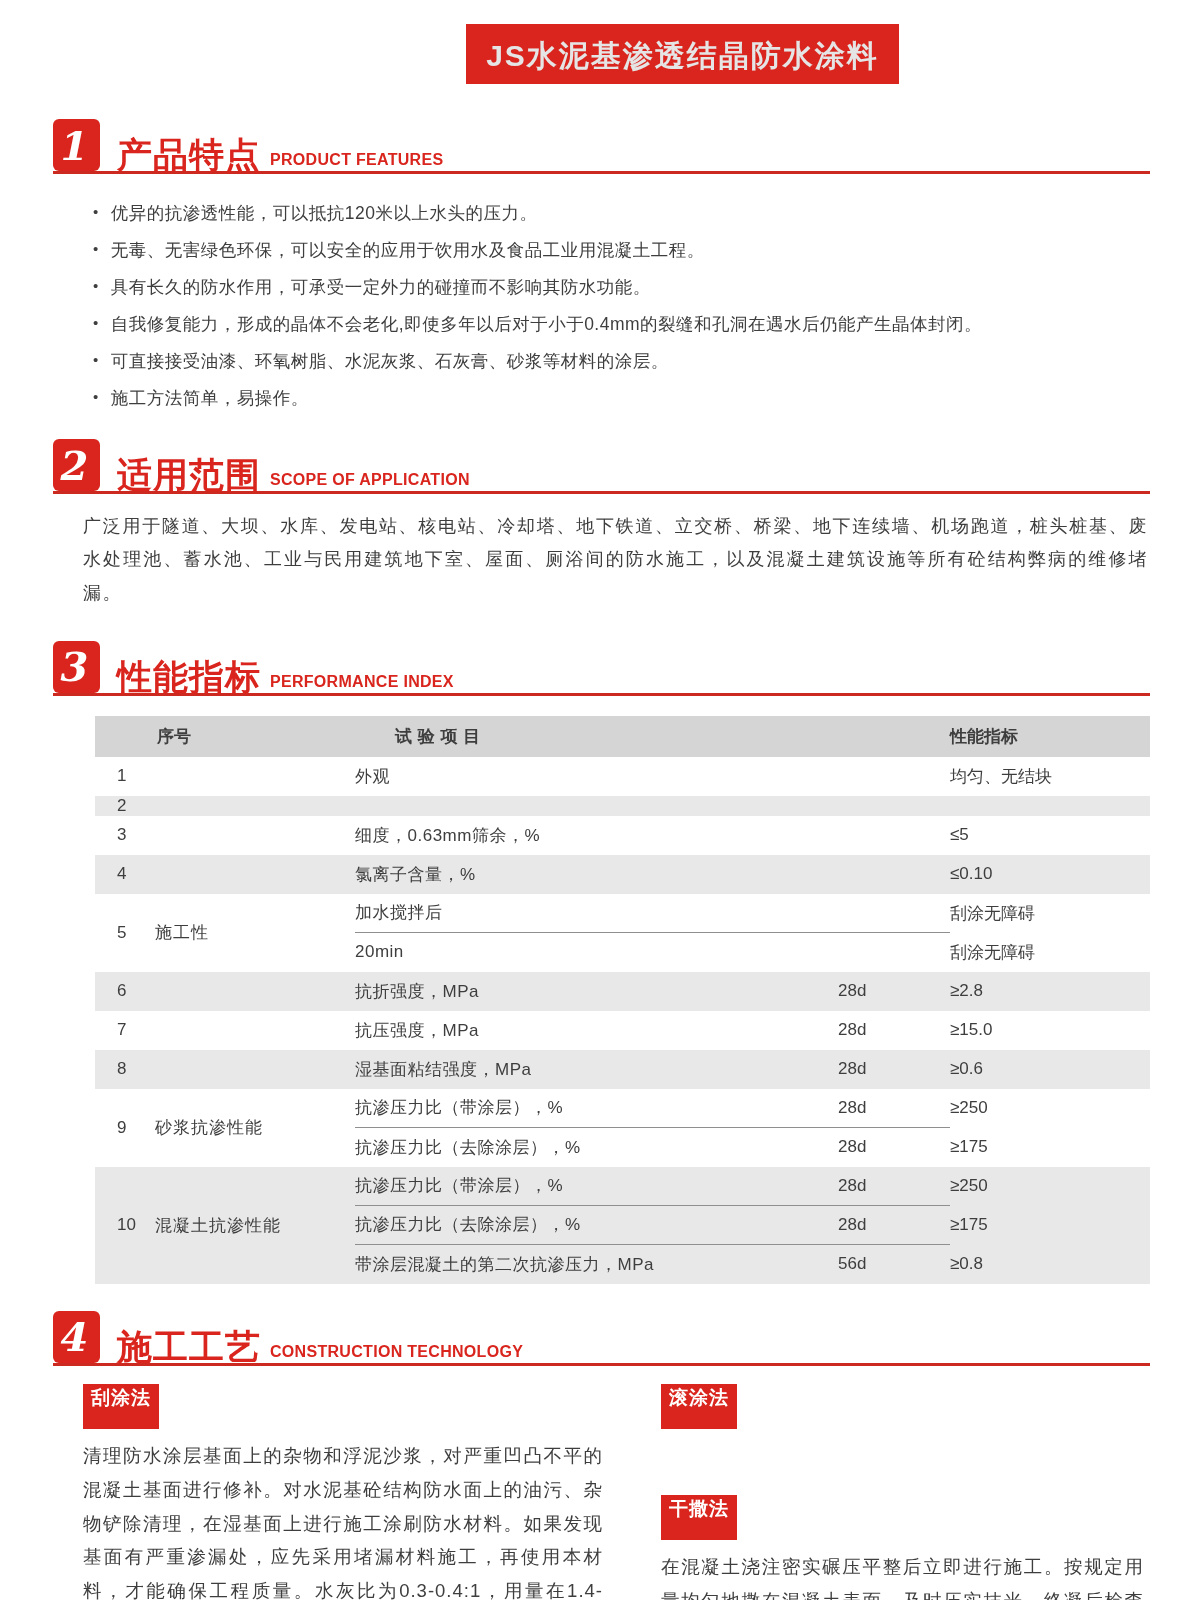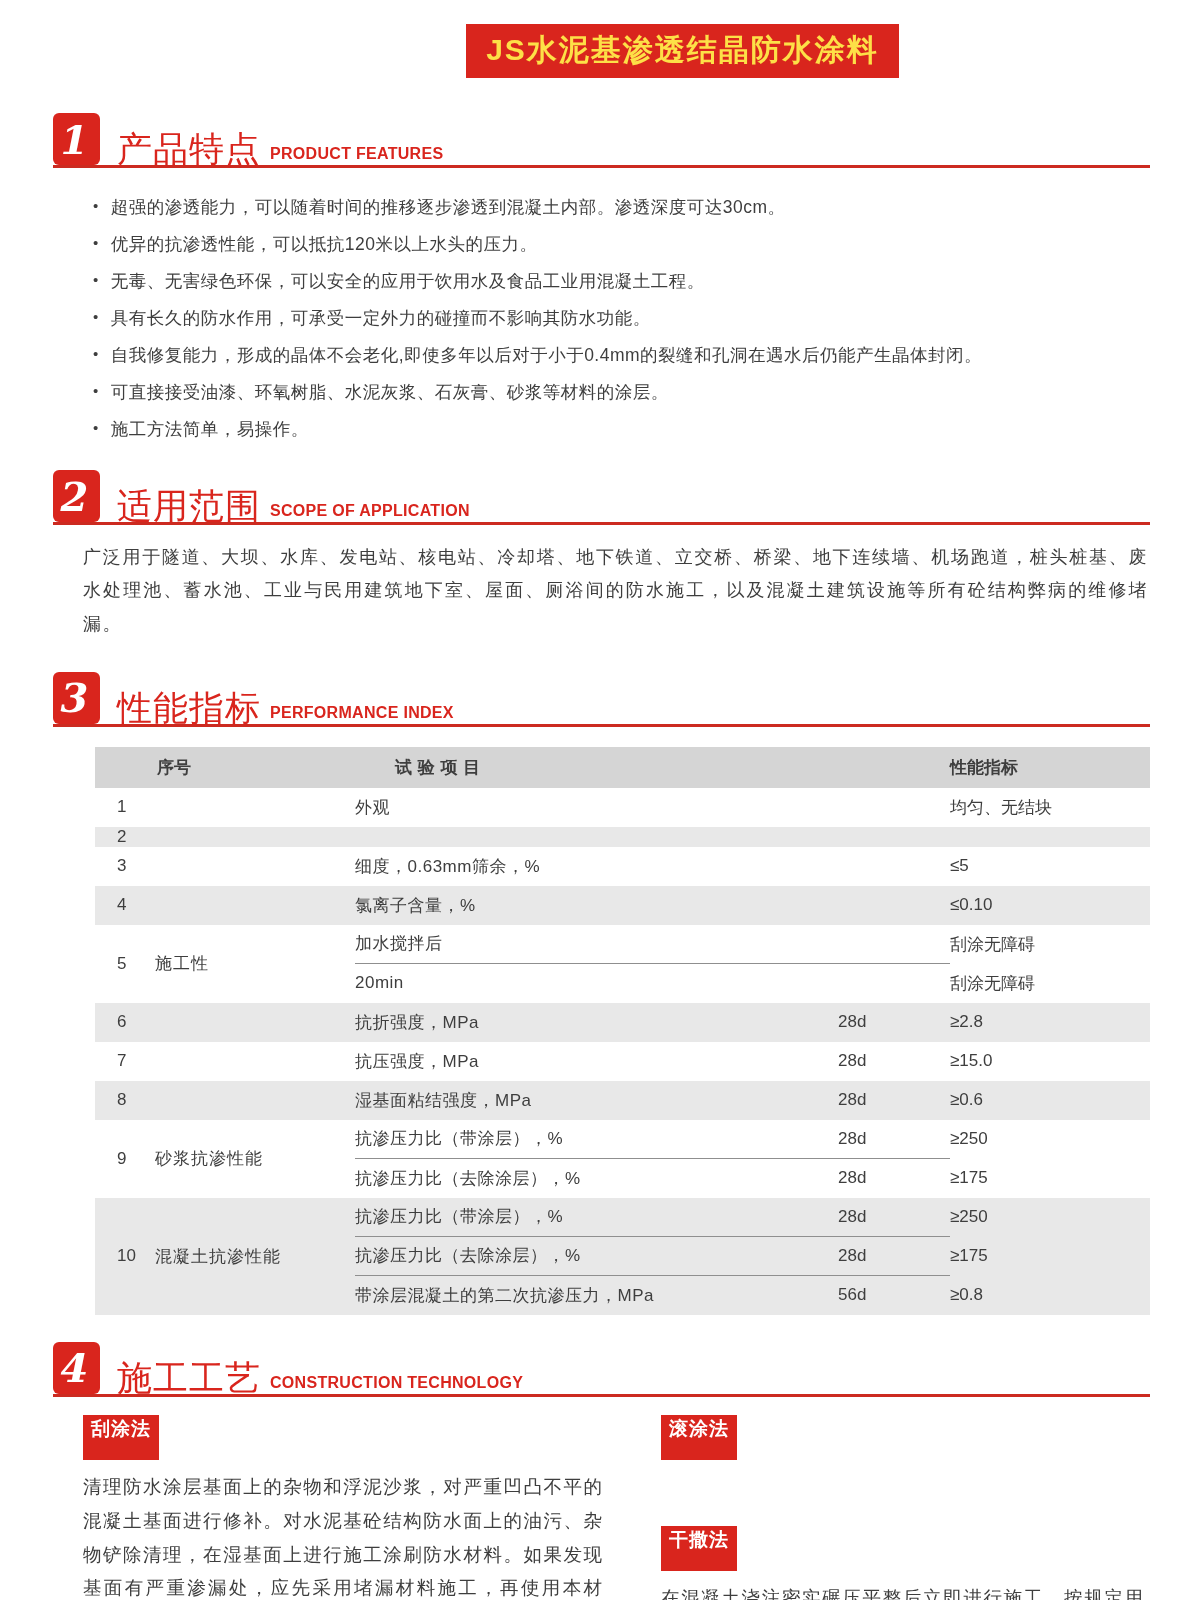--- a/index.html
+++ b/index.html
@@ -1,28 +1,28 @@
 <!DOCTYPE html>
 <html style="--accent: #d9251d; --headbg: #d5d5d5; --shade: #e8e8e8; --text: #3e3e3e;"><head>
 <meta charset="utf-8">
 <style>
   :root { --accent:#d9251d; --underline:#cc2a20; --text:#3e3e3e; --shade:#e8e8e8; --headbg:#d5d5d5; }
   * { box-sizing:border-box; }
   body { margin:0; width:1189px; height:1600px; background:#ffffff; overflow:hidden;
          font-family:"Liberation Sans","DejaVu Sans",sans-serif; color:var(--text); }
   .title-row { text-align:center; margin-top:24px; transform:translateX(88px); }
-  .title-banner { display:inline-block; background:var(--accent); color:#fde047; font-size:30px;
-                  font-weight:bold; padding:6px 20px 7px; letter-spacing:2px; }
+  .title-banner { display:inline-block; background:var(--accent); color:#e5e5e5; font-size:30px;
+                  font-weight:bold; padding:12px 20px 7px; letter-spacing:2px; }
   .sec { margin-left:53px; margin-right:39px; }
   .sec-head { display:flex; align-items:flex-end; border-bottom:3px solid var(--underline); height:54px; }
   .sec-num { flex:0 0 auto; width:47px; height:52px; background:var(--accent); border-radius:6px;
              color:#fff; display:flex; align-items:center; justify-content:center;
              font-size:40px; font-weight:bold; font-style:italic;
              font-family:"DejaVu Serif","Liberation Serif",serif; padding-right:4px; }
-  .sec-title { font-size:35px; font-weight:normal; color:var(--accent); margin-left:17px; line-height:0.95; letter-spacing:1px; }
+  .sec-title { font-size:35px; font-weight:bold; color:var(--accent); margin-left:17px; line-height:0.95; letter-spacing:1px; }
   .sec-sub { font-size:16px; font-weight:bold; color:var(--accent); margin-left:9px; line-height:1; padding-bottom:3px; letter-spacing:0.3px; }
   .mt1{margin-top:36px;} .mt2{margin-top:24px;} .mt3{margin-top:22px;} .mt4{margin-top:28px;}
   
   .features { list-style:none; margin:20px 0 24px 40px; padding:0; }
   .feature { font-size:17.5px; padding:6.5px 0; letter-spacing:0.5px; }
   .feature::before { content:'•'; margin-right:12px; font-size:15px; position:relative; top:-2px; }
   
   .scope-text { margin:16px 2px 32px 30px; font-size:18px; line-height:1.85; letter-spacing:1.5px; text-align:justify; }
   
   .perf-table { margin:20px 0 28px 42px; font-size:17px; }
@@ -57,21 +57,20 @@
     <div class="title-banner">JS水泥基渗透结晶防水涂料</div>
   </div>
 
   <div class="sec mt1">
     <div class="sec-head">
       <div class="sec-num">1</div>
       <div class="sec-title">产品特点</div>
       <div class="sec-sub">PRODUCT FEATURES</div>
     </div>
     <ul class="features">
-        <li class="feature">超强的渗透能力，可以随着时间的推移逐步渗透到混凝土内部。渗透深度可达30cm。</li>
         <li class="feature">优异的抗渗透性能，可以抵抗120米以上水头的压力。</li>
         <li class="feature">无毒、无害绿色环保，可以安全的应用于饮用水及食品工业用混凝土工程。</li>
         <li class="feature">具有长久的防水作用，可承受一定外力的碰撞而不影响其防水功能。</li>
         <li class="feature">自我修复能力，形成的晶体不会老化,即使多年以后对于小于0.4mm的裂缝和孔洞在遇水后仍能产生晶体封闭。</li>
         <li class="feature">可直接接受油漆、环氧树脂、水泥灰浆、石灰膏、砂浆等材料的涂层。</li>
         <li class="feature">施工方法简单，易操作。</li>
       </ul>
   </div>
 
   <div class="sec mt2">

